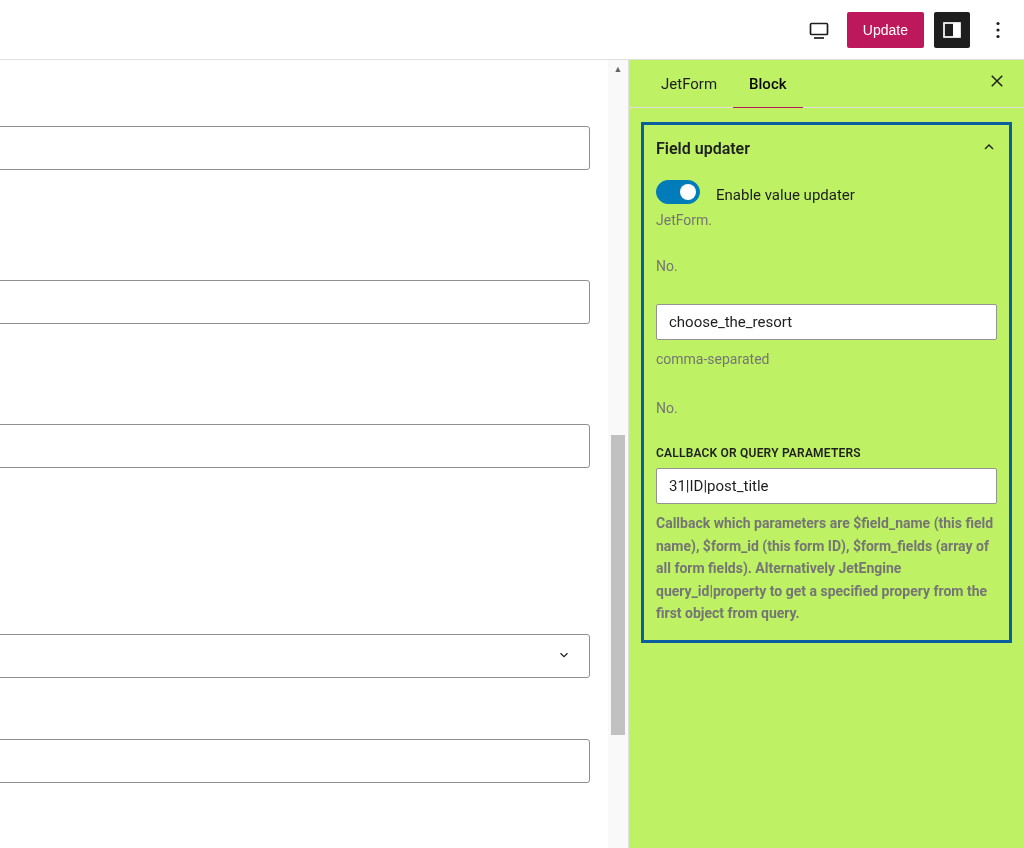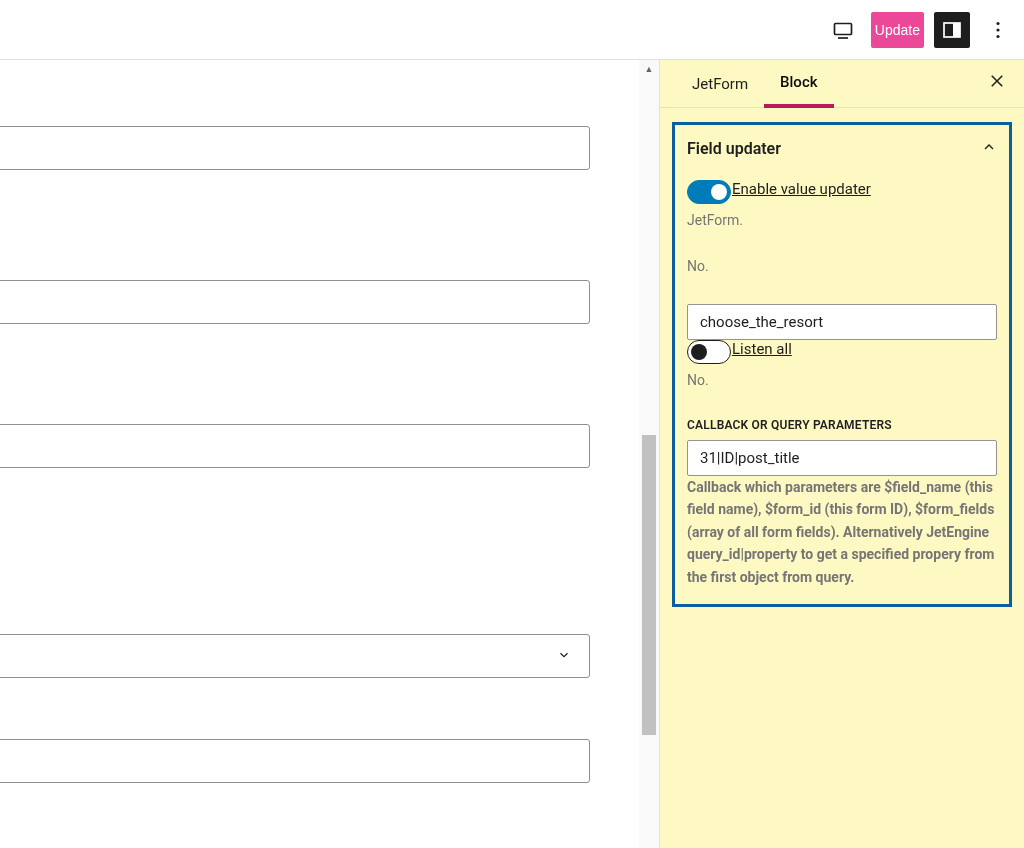--- a/index.html
+++ b/index.html
@@ -28,25 +28,25 @@
     background: #fff;
   }
   .preview-btn {
     width: 36px; height: 36px;
     display: flex; align-items: center; justify-content: center;
     background: transparent;
     border: none;
     cursor: pointer;
   }
   .update-btn {
-    background: #ec4899;
+    background: #be185d;
     color: #fff;
     border: none;
     border-radius: 2px;
-    padding: 0 4px;
+    padding: 0 16px;
     height: 36px;
     font-size: 14px;
     cursor: pointer;
   }
   .settings-btn {
     width: 36px; height: 36px;
     background: #1e1e1e;
     border: none;
     display: flex; align-items: center; justify-content: center;
     cursor: pointer;
@@ -65,23 +65,23 @@
     position: absolute;
     top: 60px; left: 0; right: 0; bottom: 0;
     display: flex;
   }
   .editor {
     flex: 1;
     position: relative;
     overflow: hidden;
   }
   .sidebar {
-    width: 365px;
+    width: 396px;
     border-left: 1px solid #e0e0e0;
-    background: #fef9c3;
+    background: #bef264;
     overflow-y: auto;
   }
   .scrollbar-track {
     width: 20px;
     background: #f9f9f9;
     position: relative;
   }
   .scrollbar-arrow {
     width: 20px; height: 18px;
     display: flex; align-items: center; justify-content: center;
@@ -133,21 +133,21 @@
   }
   .tab {
     padding: 0 16px;
     height: 48px;
     display: flex; align-items: center;
     font-size: 15px;
     cursor: pointer;
     color: #1e1e1e;
   }
   .tab.active {
-    border-bottom: 4px solid #be185d;
+    border-bottom: 1px solid #be185d;
     font-weight: 500;
     color: #0a0a0a;
     margin-bottom: -1px;
   }
   .tabs .close {
     position: absolute;
     right: 12px;
     background: none;
     border: none;
     font-size: 20px;
@@ -174,24 +174,23 @@
     font-weight: 600;
     color: #1e1e1e;
   }
   .panel-chev {
     font-size: 14px;
   }
 
   
   .toggle-row {
     display: flex;
-    align-items: flex-start;
-    gap: 1px;
+    align-items: flex-end;
+    gap: 16px;
     margin-bottom: 8px;
-    text-decoration: underline;
   }
   .toggle {
     position: relative;
     width: 44px; height: 24px;
     border-radius: 14px;
     background: #fff;
     border: 1.5px solid #1e1e1e;
     cursor: pointer;
     flex-shrink: 0;
   }
@@ -230,21 +229,21 @@
     color: #1e1e1e;
     margin-bottom: 8px;
   }
   .text-input {
     width: 100%;
     border: 1px solid #949494;
     border-radius: 2px;
     padding: 8px 12px;
     font-size: 15px;
     color: #1e1e1e;
-    margin-bottom: 0;
+    margin-bottom: 8px;
     font-family: inherit;
   }
   .help-text {
     font-size: 14px;
     color: #757575;
     line-height: 1.6;
     margin-bottom: 30px;
   }
   .help-text.last { margin-bottom: 0; font-weight: bold; }
 
@@ -335,28 +334,23 @@
         </div>
         <div class="toggle-label">Enable value updater</div>
       </div>
       <div class="toggle-status">JetForm.</div>
 
       
       <div class="toggle-status">No.</div>
 
       
       <input class="text-input" value="choose_the_resort" style="">
-
-      
-      <div class="toggle-row">
-        <div class="toggle">
-          <div class="knob"></div>
-        </div>
-        <div class="toggle-label">Listen all</div>
-      </div>
+      <div class="help-text">comma-separated</div>
+
+      
       <div class="toggle-status">No.</div>
 
       
       <div class="section-label">CALLBACK OR QUERY PARAMETERS</div>
       <input class="text-input" value="31|ID|post_title" style="">
       <div class="help-text last">Callback which parameters are $field_name (this field name), $form_id (this form ID), $form_fields (array of all form fields). Alternatively JetEngine query_id|property to get a specified propery from the first object from query.</div>
 
     </div>
 
   </div>

